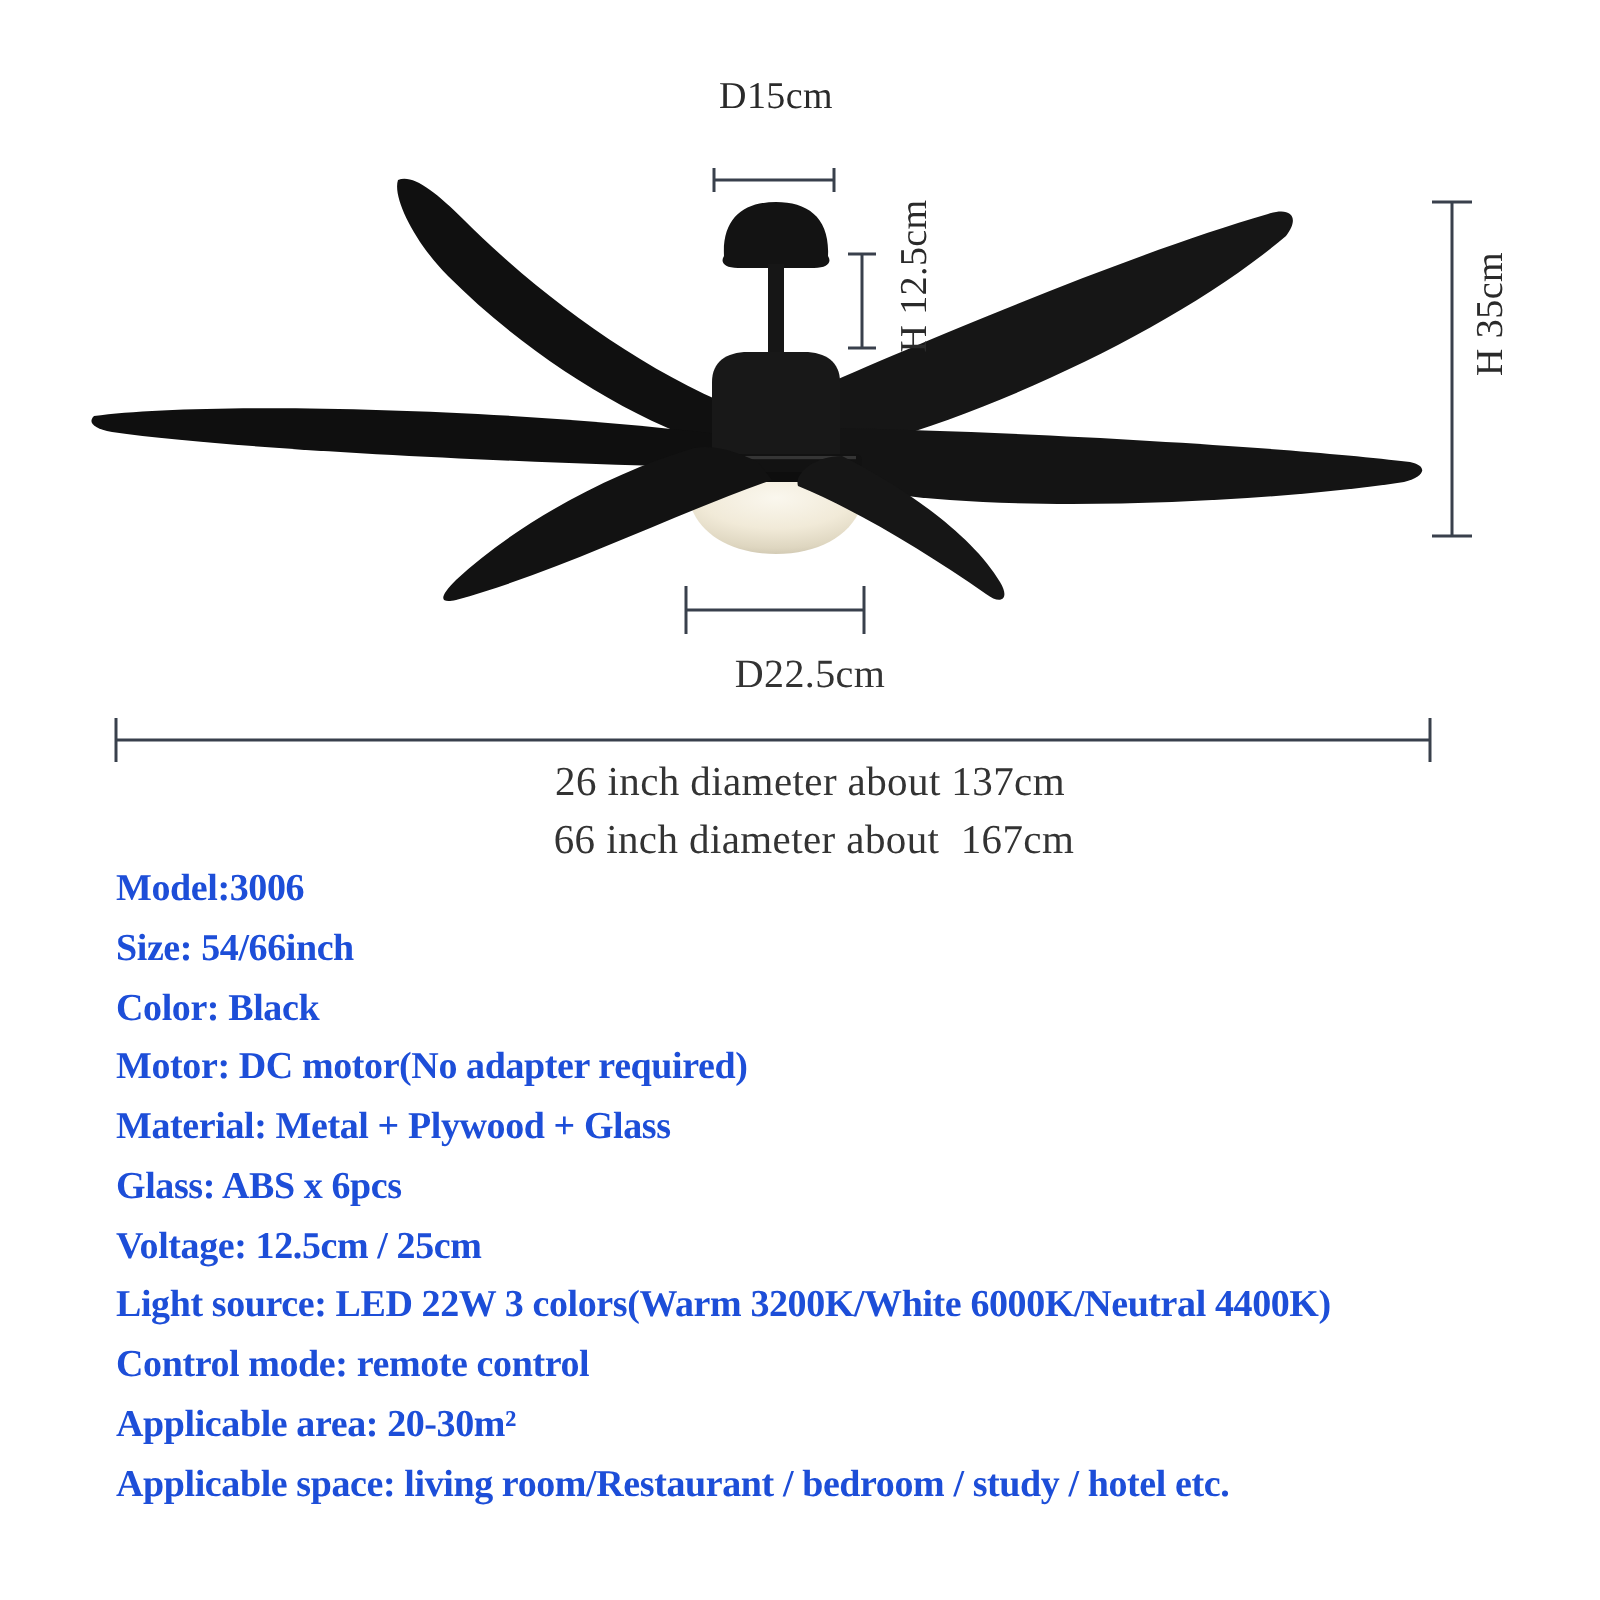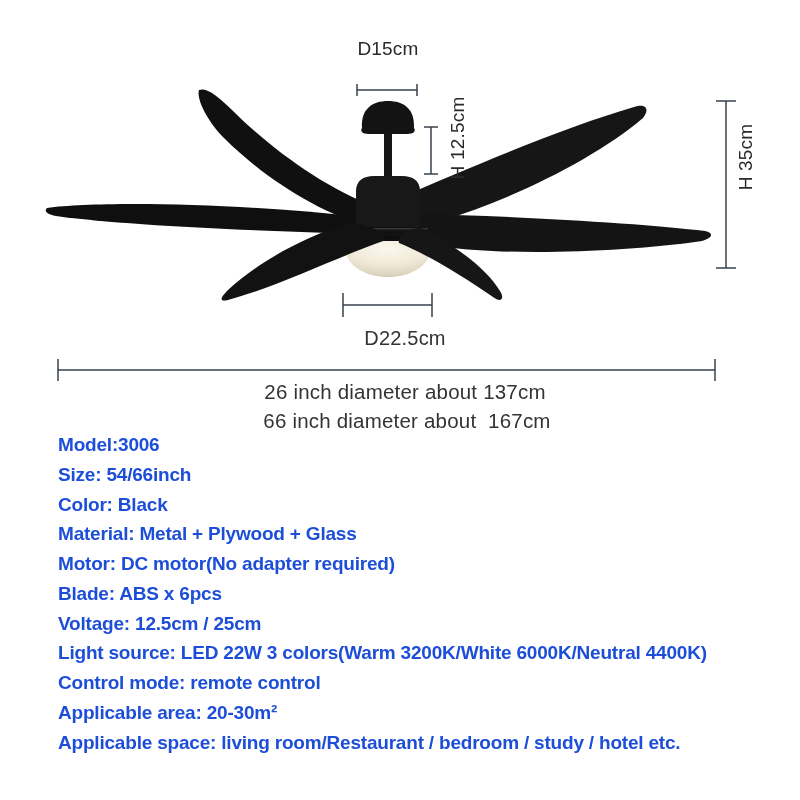--- a/index.html
+++ b/index.html
@@ -1,18 +1,18 @@
 <!DOCTYPE html>
 <html><head>
 <meta charset="utf-8">
 <style>
   html,body{margin:0;padding:0;background:#ffffff;}
   .stage{
     position:relative;width:800px;height:800px;background:#ffffff;overflow:hidden;
-    font-family:Liberation Sans, sans-serif;color:#1f1f1f;
+    font-family:Liberation Serif, serif;color:#1f1f1f;
   }
   .fan-svg{position:absolute;left:0;top:0;}
   .dim{
     position:absolute;font-size:19px;font-weight:400;color:#2a2a2a;
     transform:translate(-50%,-50%);white-space:pre;letter-spacing:.2px;
   }
   .dim.rot{transform:translate(-50%,-50%) rotate(-90deg);}
   .dim.big{font-size:20.5px;color:#333;}
   .spec-list{
     position:absolute;left:58px;top:430px;width:700px;
@@ -92,23 +92,23 @@
   <div class="dim big" style="left:405px;top:338px;font-size:20px">D22.5cm</div>
 
   <div class="dim big" style="left:405px;top:392px">26 inch diameter about 137cm</div>
 
   <div class="dim big" style="left:407px;top:421px">66 inch diameter about  167cm</div>
 
   <div class="spec-list">
     <div class="spec-line">Model:3006</div>
     <div class="spec-line">Size: 54/66inch</div>
     <div class="spec-line">Color: Black</div>
+    <div class="spec-line">Motor: DC motor(No adapter required)</div>
     <div class="spec-line">Material: Metal + Plywood + Glass</div>
-    <div class="spec-line">Motor: DC motor(No adapter required)</div>
-    <div class="spec-line">Blade: ABS x 6pcs</div>
+    <div class="spec-line">Glass: ABS x 6pcs</div>
     <div class="spec-line">Voltage: 12.5cm / 25cm</div>
     <div class="spec-line">Light source: LED 22W 3 colors(Warm 3200K/White 6000K/Neutral 4400K)</div>
     <div class="spec-line">Control mode: remote control</div>
     <div class="spec-line">Applicable area: 20-30m²</div>
     <div class="spec-line">Applicable space: living room/Restaurant / bedroom / study / hotel etc.</div>
   </div>
 
 </div>
 
 </body></html>

